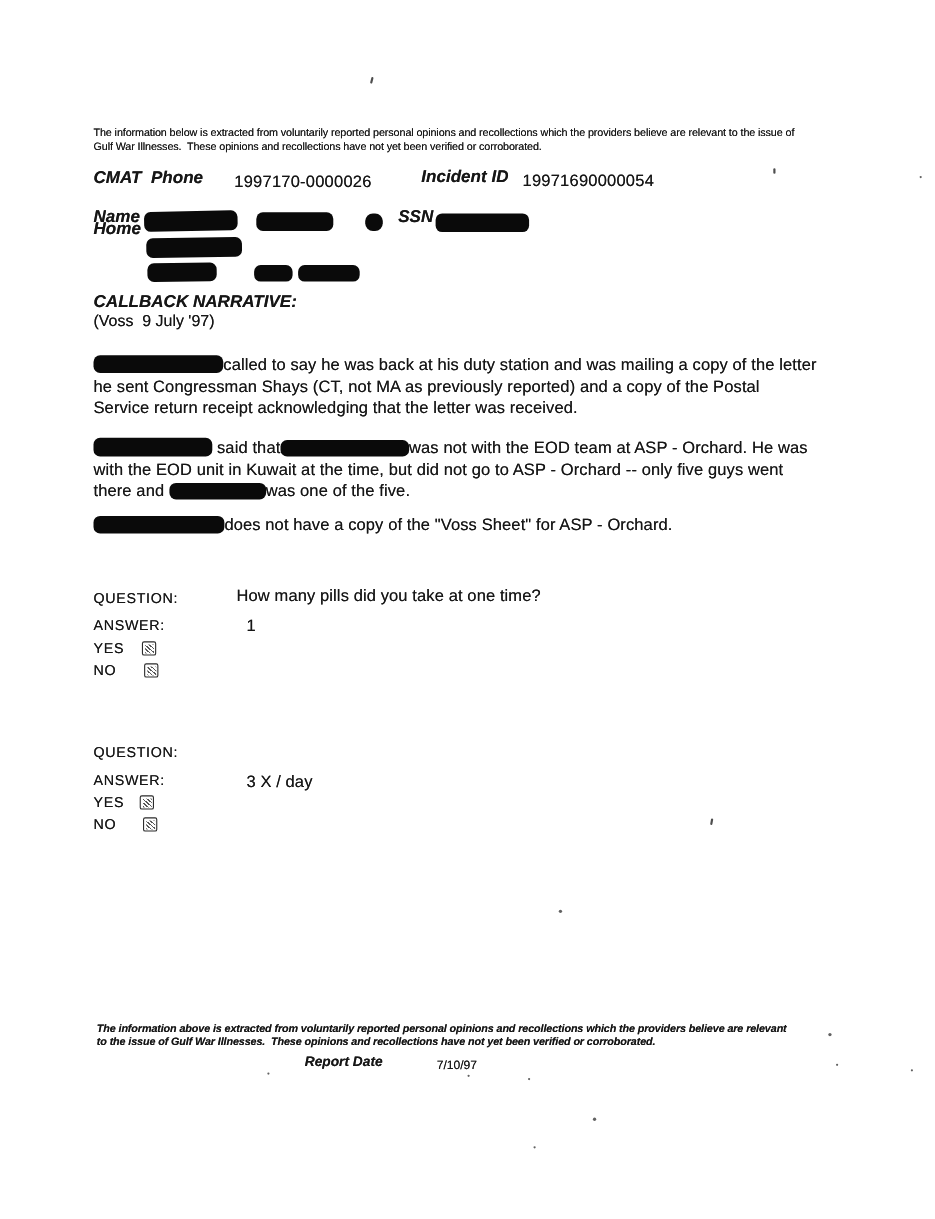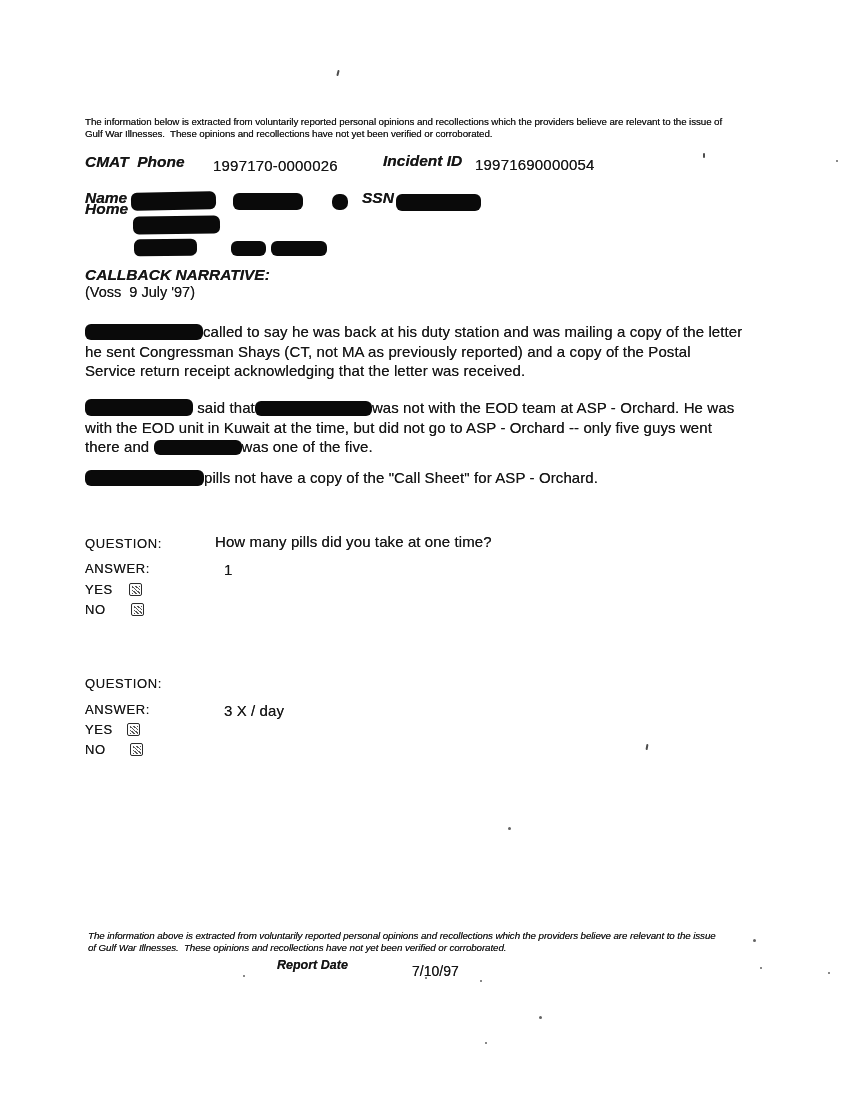--- a/index.html
+++ b/index.html
@@ -61,43 +61,43 @@
 
   <div class="abs body-txt scan" style="left:85px;top:322px;width:660px;">
     <span class="redact inline" style="width:118px;height:16px;"></span><span>called to say he was back at his duty station and was mailing a copy of the letter he sent Congressman Shays (CT, not MA as previously reported) and a copy of the Postal Service return receipt acknowledging that the letter was received.</span>
   </div>
 
   <div class="abs body-txt scan" style="left:85px;top:398px;width:662px;">
     <span class="redact inline" style="width:108px;height:17px;"></span><span> said that</span><span class="redact inline" style="width:117px;height:15px;"></span><span>was not with the EOD team at ASP - Orchard. He was with the EOD unit in Kuwait at the time, but did not go to ASP - Orchard -- only five guys went there and </span><span class="redact inline" style="width:88px;height:15px;"></span><span>was one of the five.</span>
   </div>
 
   <div class="abs body-txt scan" style="left:85px;top:468px;width:660px;">
-    <span class="redact inline" style="width:119px;height:16px;"></span><span>pills not have a copy of the "Call Sheet" for ASP - Orchard.</span>
+    <span class="redact inline" style="width:119px;height:16px;"></span><span>does not have a copy of the "Voss Sheet" for ASP - Orchard.</span>
   </div>
 
   <span class="abs qlabel scan" style="left:85px;top:536px;">QUESTION:</span>
   <span class="abs body-txt scan" style="left:175px;top:532px;margin-left:40px;">How many pills did you take at one time?</span>
   <span class="abs qlabel scan" style="left:85px;top:561px;">ANSWER:</span>
   <span class="abs body-txt scan" style="left:224px;top:560px;">1</span>
   <span class="abs qlabel scan" style="left:85px;top:582px;">YES</span>
   <span class="cb" style="left:129px;top:583px;"></span>
   <span class="abs qlabel scan" style="left:85px;top:602px;">NO</span>
   <span class="cb" style="left:131px;top:603px;"></span>
 
   <span class="abs qlabel scan" style="left:85px;top:676px;">QUESTION:</span>
   <span class="abs qlabel scan" style="left:85px;top:702px;">ANSWER:</span>
   <span class="abs body-txt scan" style="left:224px;top:701px;">3 X / day</span>
   <span class="abs qlabel scan" style="left:85px;top:722px;">YES</span>
   <span class="cb" style="left:127px;top:723px;"></span>
   <span class="abs qlabel scan" style="left:85px;top:742px;">NO</span>
   <span class="cb" style="left:130px;top:743px;"></span>
 
-  <div class="abs small scan pre" style="left:88px;top:930px;width:628px;font-style:italic;">The information above is extracted from voluntarily reported personal opinions and recollections which the providers believe are relevant to the issue of Gulf War Illnesses.  These opinions and recollections have not yet been verified or corroborated.</div>
+  <div class="abs small scan pre" style="left:88px;top:930px;width:628px;font-style:italic;font-weight:bold;">The information above is extracted from voluntarily reported personal opinions and recollections which the providers believe are relevant to the issue of Gulf War Illnesses.  These opinions and recollections have not yet been verified or corroborated.</div>
   <span class="abs scan" style="left:277px;top:958px;font-style:italic;font-weight:700;font-size:12.5px;">Report Date</span>
-  <span class="abs scan" style="left:412px;top:963px;font-size:14px;">7/10/97</span>
+  <span class="abs scan" style="left:397px;top:963px;font-size:11px;">7/10/97</span>
 
   <div class="tick" style="left:337px;top:70px;transform:rotate(14deg);"></div>
   <div class="tick" style="left:703px;top:153px;height:5px;"></div>
   <div class="speck" style="left:836px;top:160px;width:2px;height:2px;"></div>
   <div class="tick" style="left:646px;top:744px;height:6px;transform:rotate(10deg);"></div>
   <div class="speck" style="left:508px;top:827px;width:3px;height:3px;"></div>
   <div class="speck" style="left:753px;top:939px;width:3px;height:3px;"></div>
   <div class="speck" style="left:243px;top:975px;width:2px;height:2px;"></div>
   <div class="speck" style="left:425px;top:977px;width:2px;height:2px;"></div>
   <div class="speck" style="left:480px;top:980px;width:2px;height:2px;"></div>

